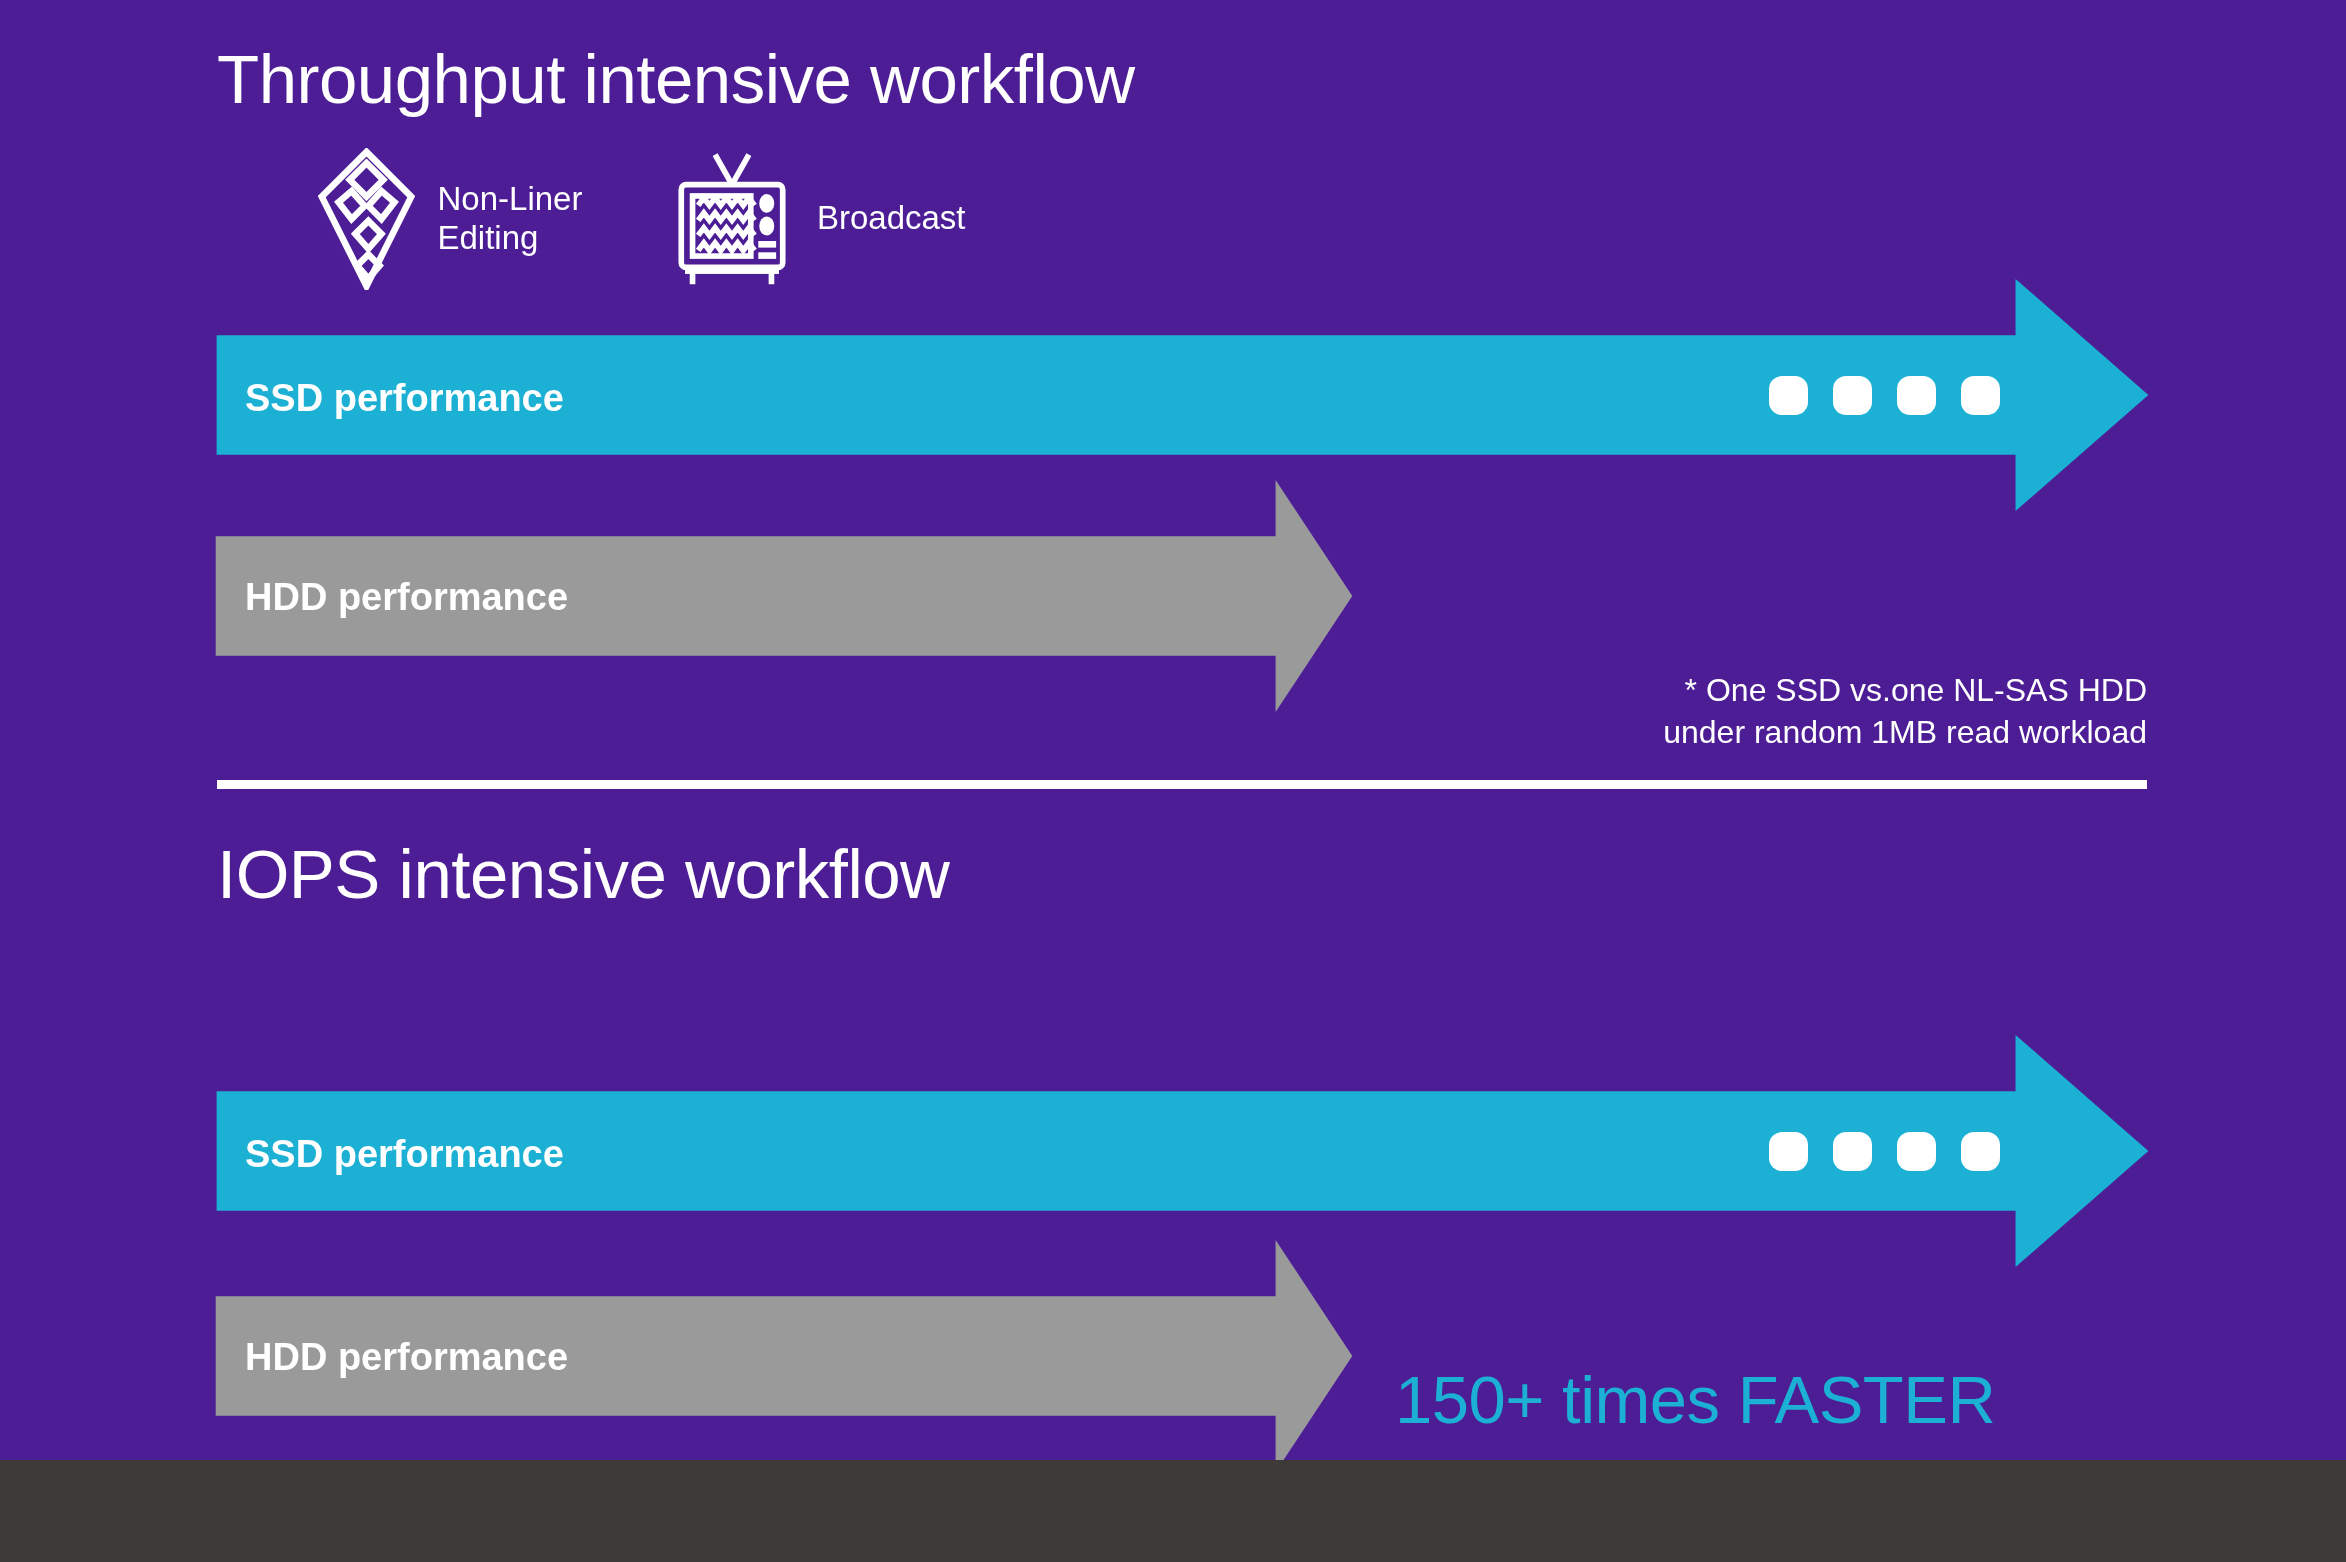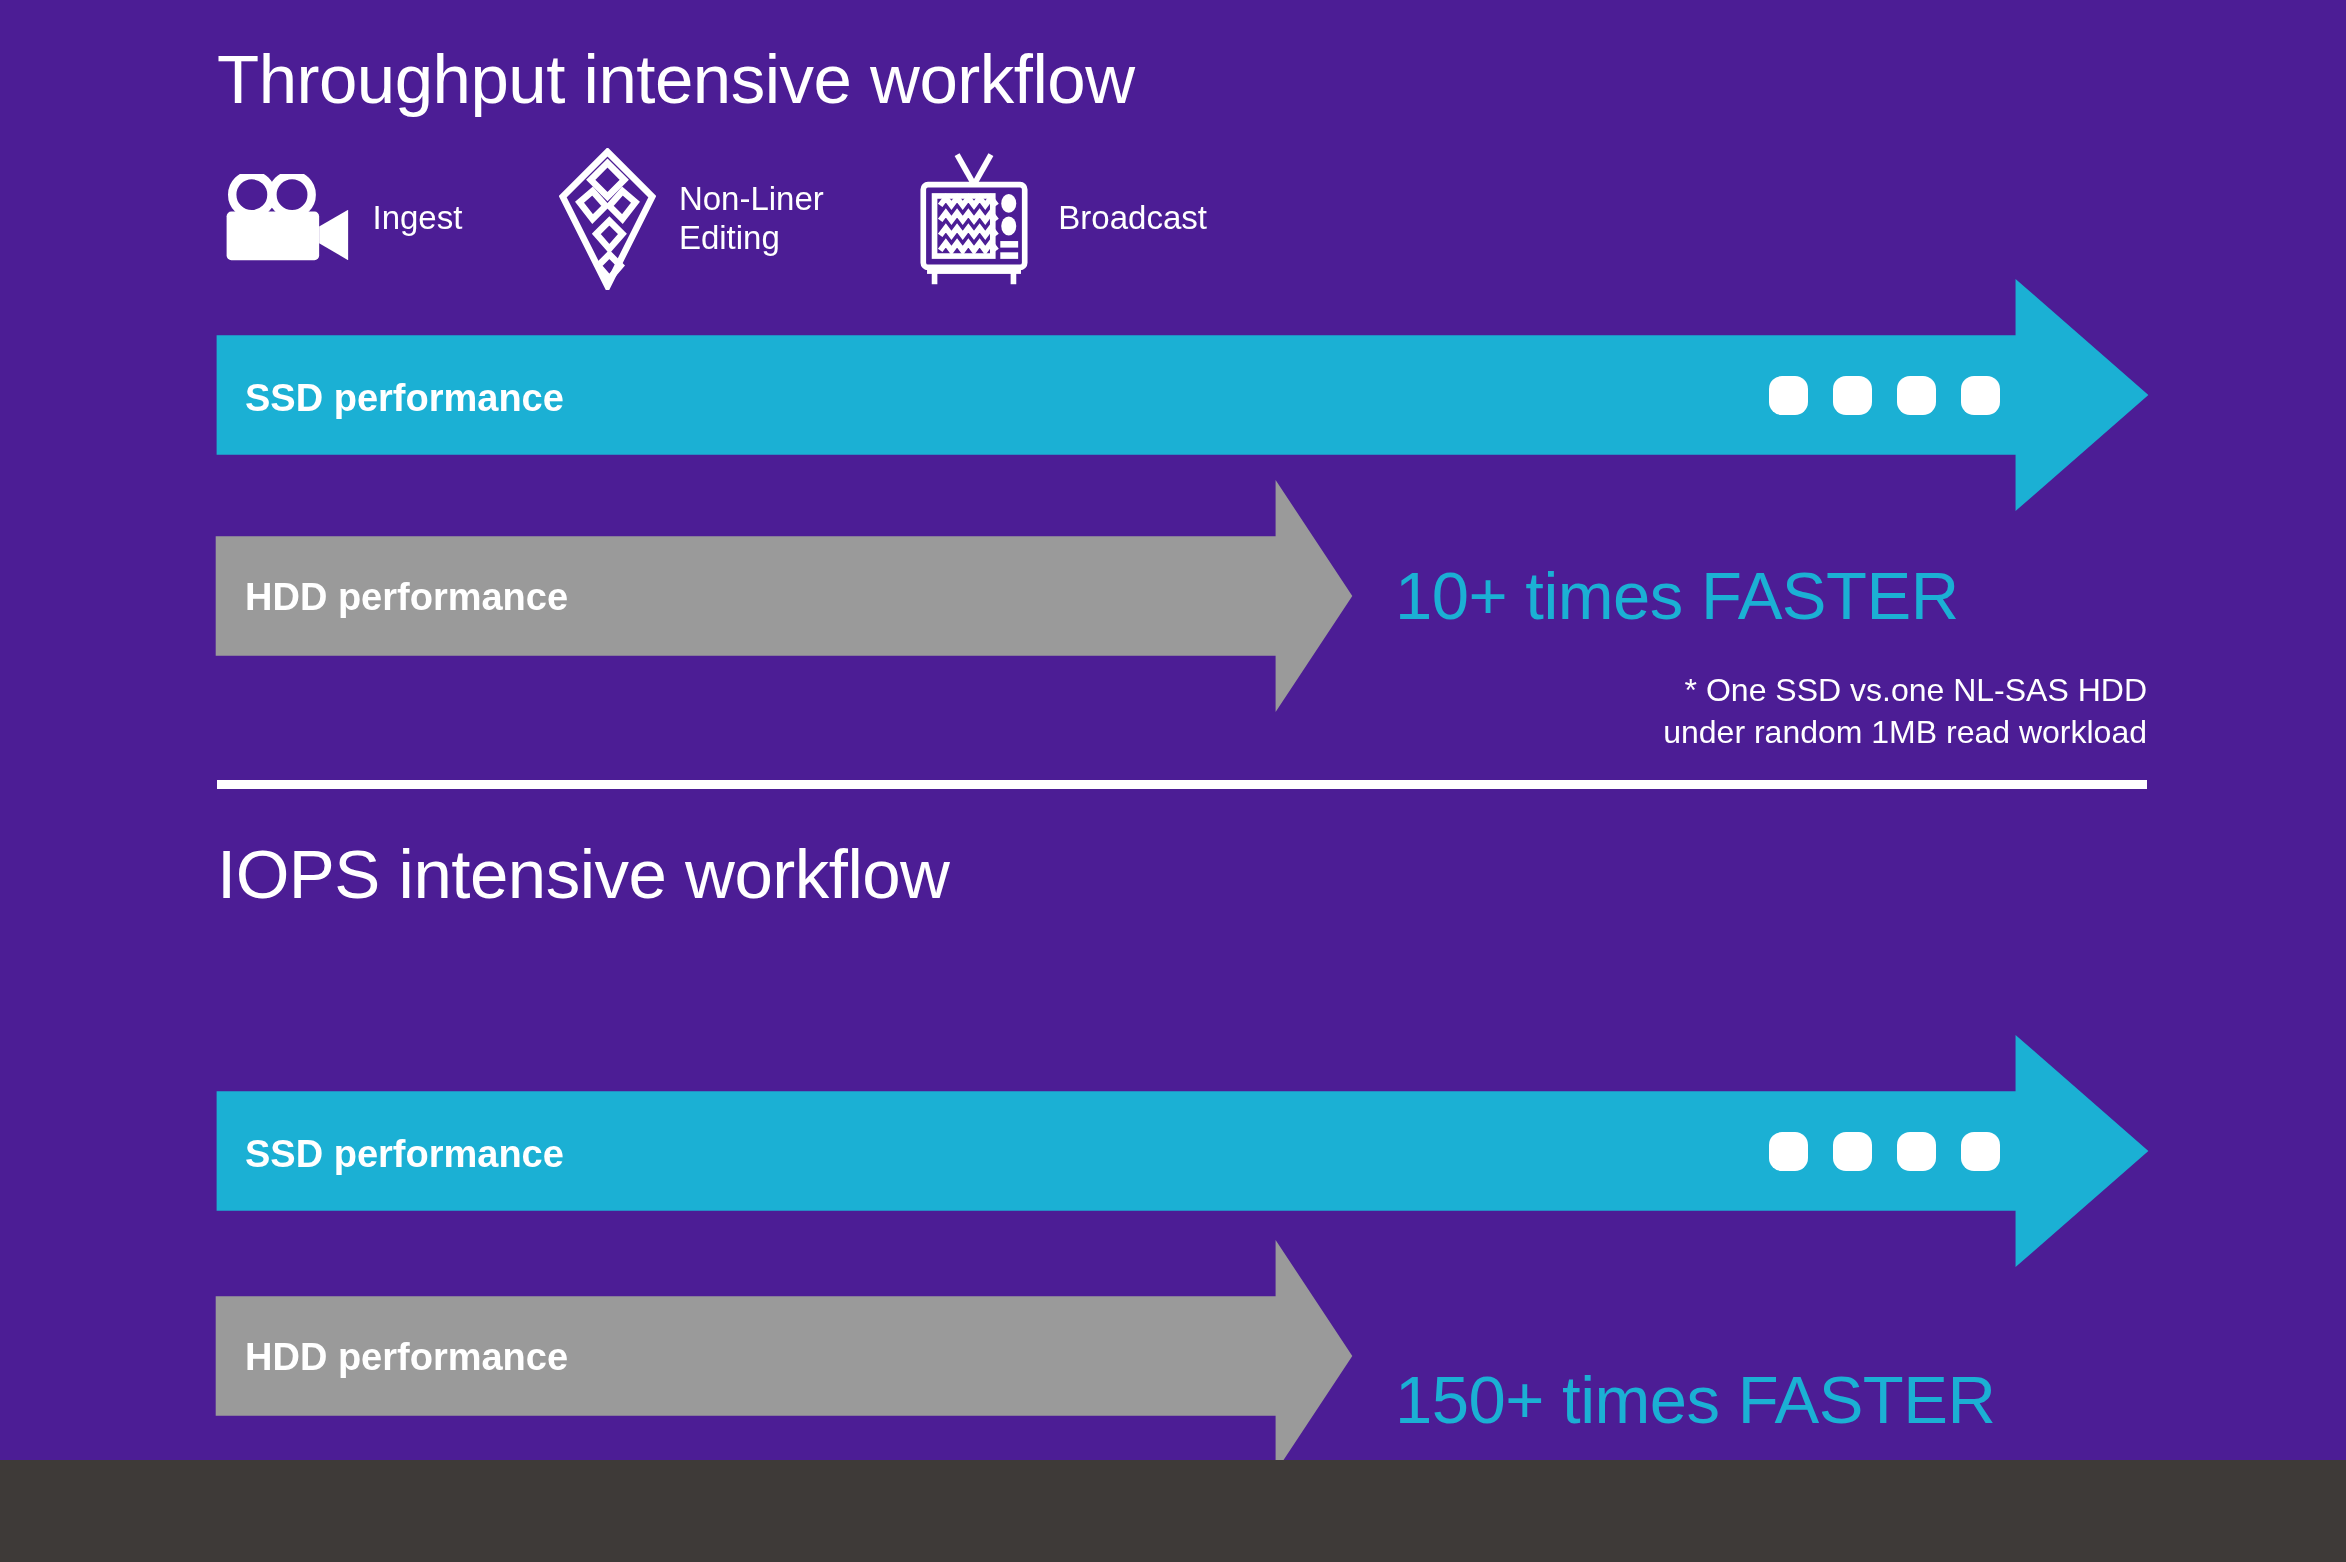--- a/index.html
+++ b/index.html
@@ -118,31 +118,20 @@
 </style>
 </head>
 <body>
 
 <div class="stage">
 
   <div class="section-title" id="title-throughput">Throughput intensive workflow</div>
 
   <div class="workflow-row" id="workflow-row-top">
 
-    <div class="workflow-item">
-      <span class="workflow-icon">
-        <svg width="129" height="90" viewBox="0 0 138 96">
-          <circle cx="33" cy="22" r="21" fill="none" stroke="#ffffff" stroke-width="9"></circle>
-          <circle cx="76" cy="22" r="21" fill="none" stroke="#ffffff" stroke-width="9"></circle>
-          <rect x="6" y="40" width="99" height="52" rx="5" fill="#ffffff"></rect>
-          <path d="M105 56 L136 38 L136 92 L105 74 Z" fill="#ffffff"></path>
-        </svg>
-      </span>
-      <span class="workflow-label">Ingest</span>
-    </div>
 
     <div class="workflow-item" style="margin-left:97px;justify-content:space-between;">
       <span class="workflow-icon">
         <svg width="97" height="142" viewBox="0 0 104 152">
           <g stroke="#ffffff" stroke-width="7" fill="none" stroke-linejoin="miter">
             <path d="M52 4 L100 52 L52 148 L4 52 Z"></path>
             <path d="M34 34 L52 16 L70 34 L52 52 Z"></path>
             <path d="M22 58 L36 46 L50 62 L36 76 Z"></path>
             <path d="M82 58 L68 46 L54 62 L68 76 Z"></path>
             <path d="M40 92 L54 78 L68 92 L54 108 Z"></path>
@@ -193,21 +182,20 @@
     <span class="dot"></span>
   </div>
 
   <div class="arrow" style="left:215px; top:480px;">
     <svg width="1138" height="232" viewBox="0 0 1215 248">
       <path d="M0 60 L1133 60 L1133 0 L1215 124 L1133 248 L1133 188 L0 188 Z" fill="#9a9a9a"></path>
     </svg>
   </div>
   <div class="arrow-label" style="left:245px; top:578px;">HDD performance</div>
 
-  <div class="headline" style="left:1395px; top:562px;">10+ times FASTER</div>
 
   <div class="footnote" style="left:1124px; top:669px; width:1023px;">* One SSD vs.one NL-SAS HDD
 under random 1MB read workload</div>
 
   <div id="divider"></div>
 
   <div class="section-title" id="title-iops">IOPS intensive workflow</div>
 
 
   <div class="arrow" style="left:215px; top:1035px;">

